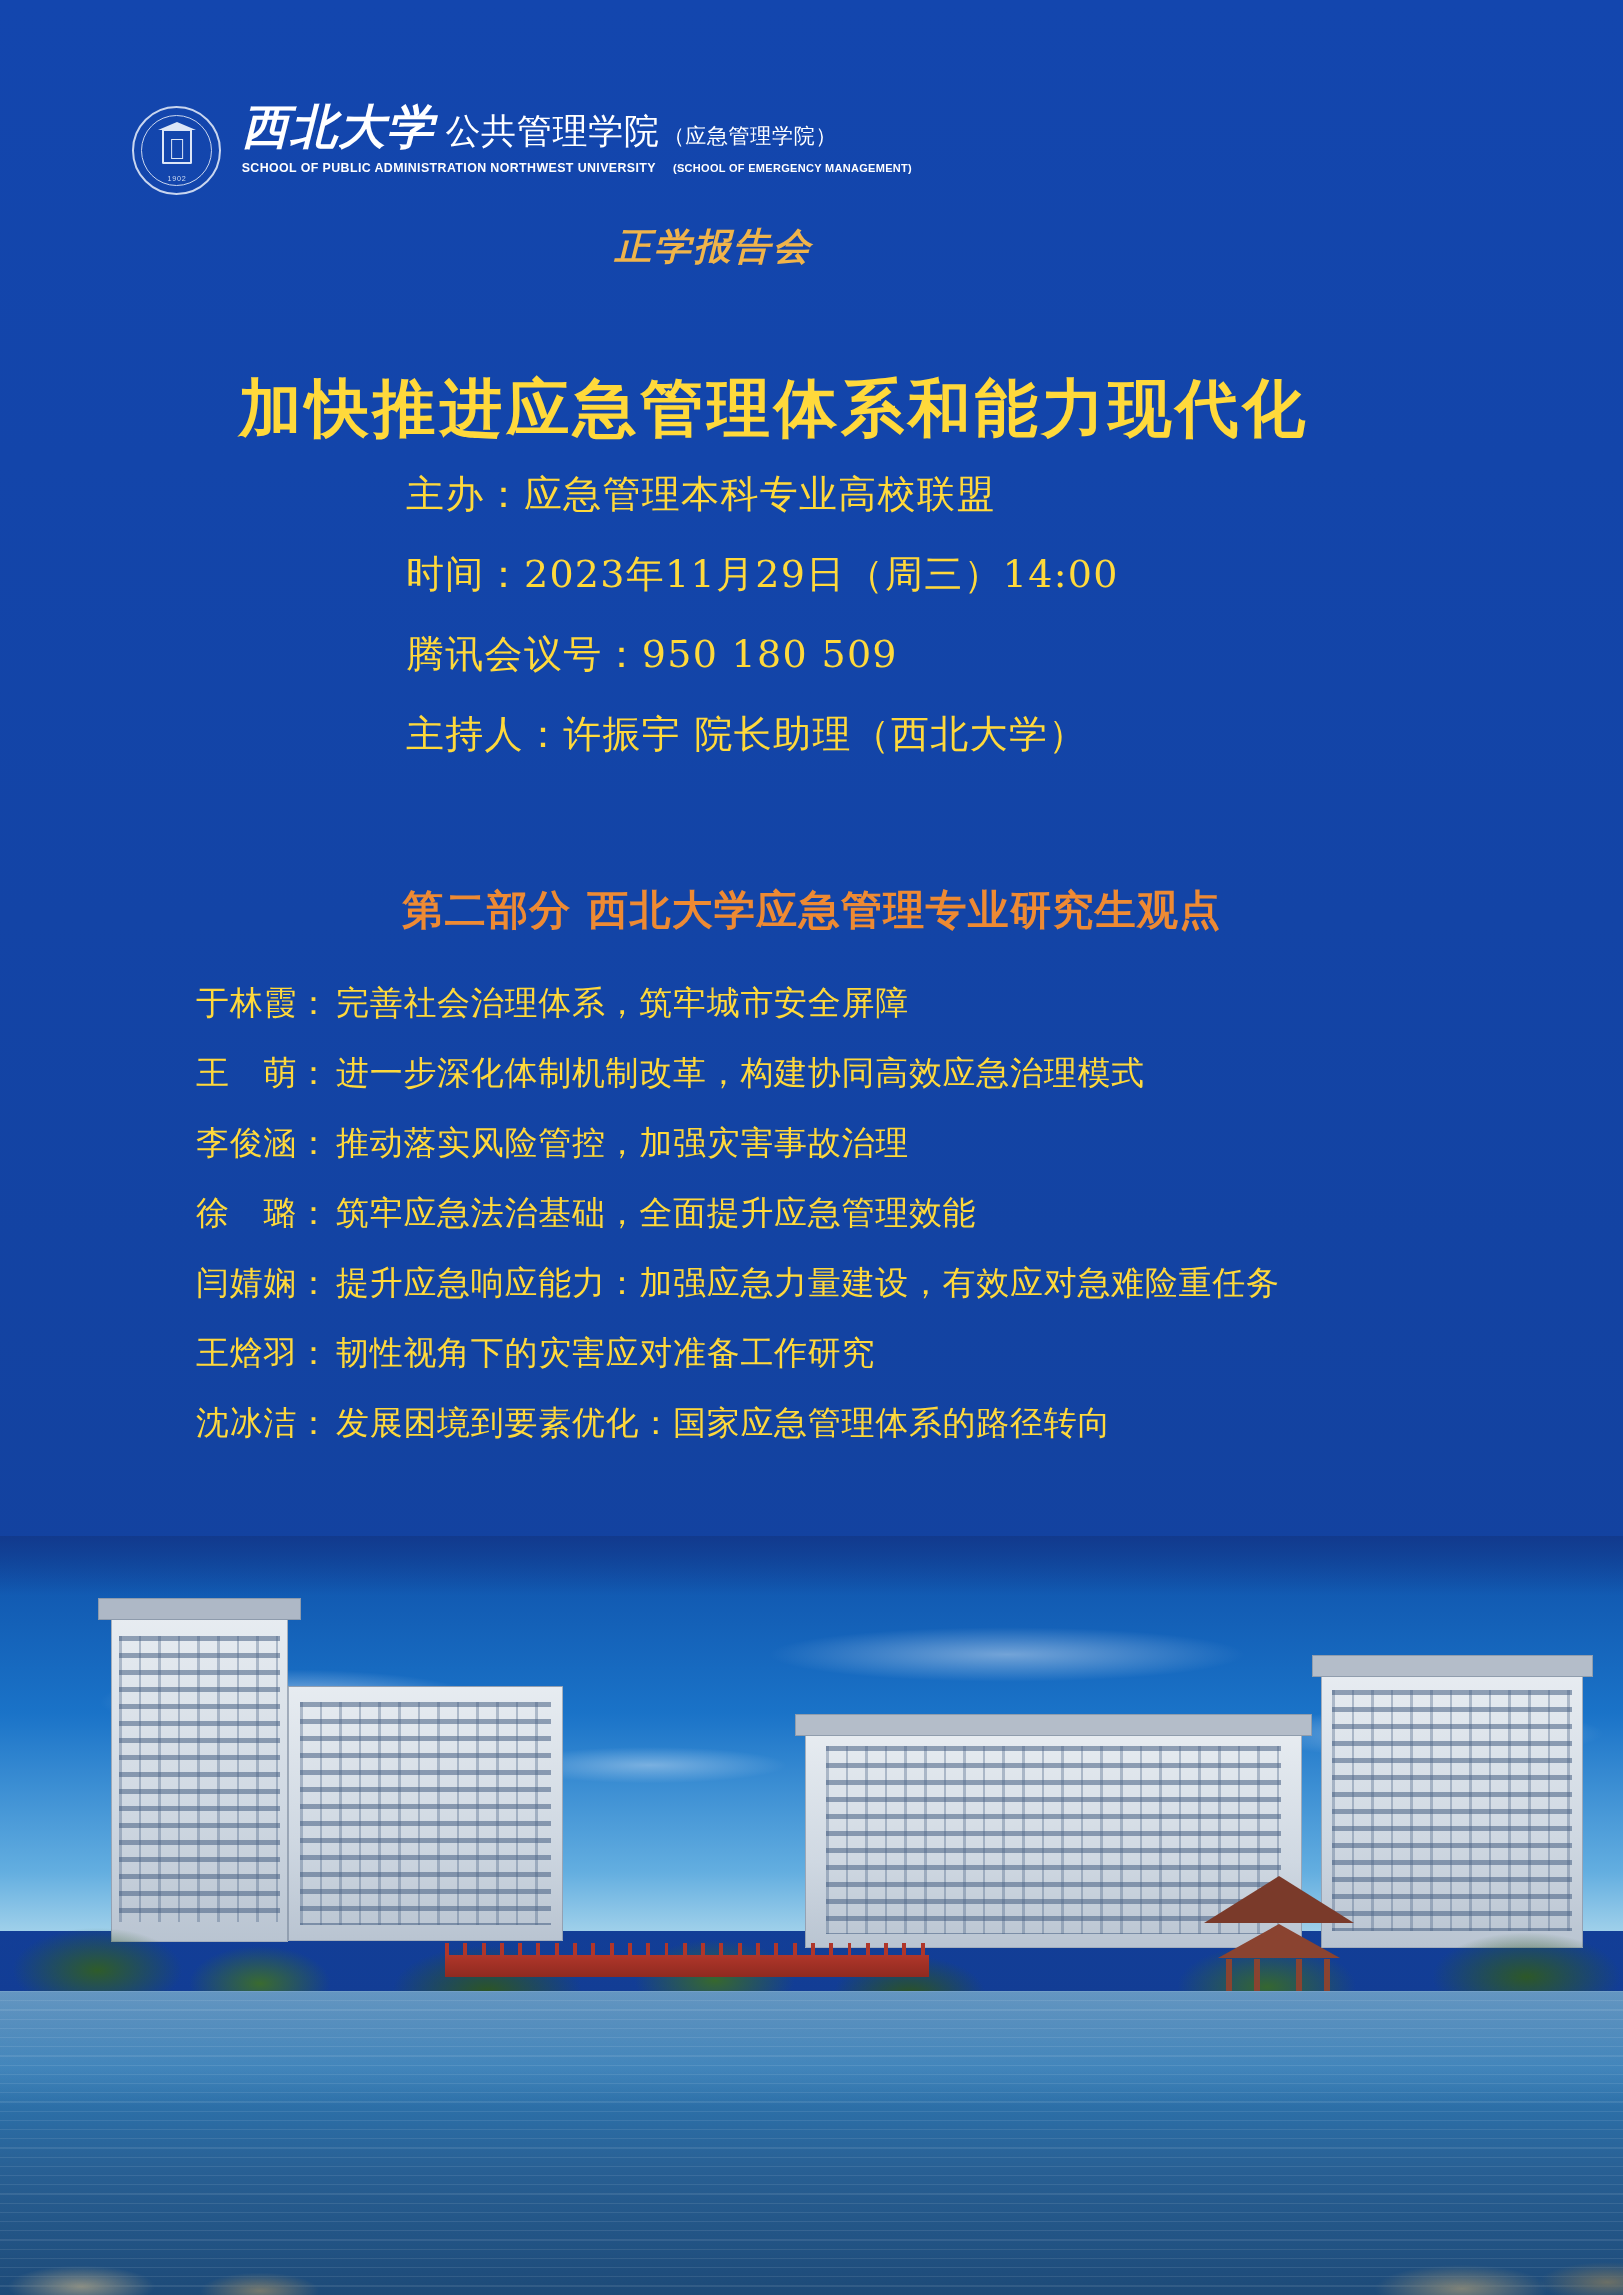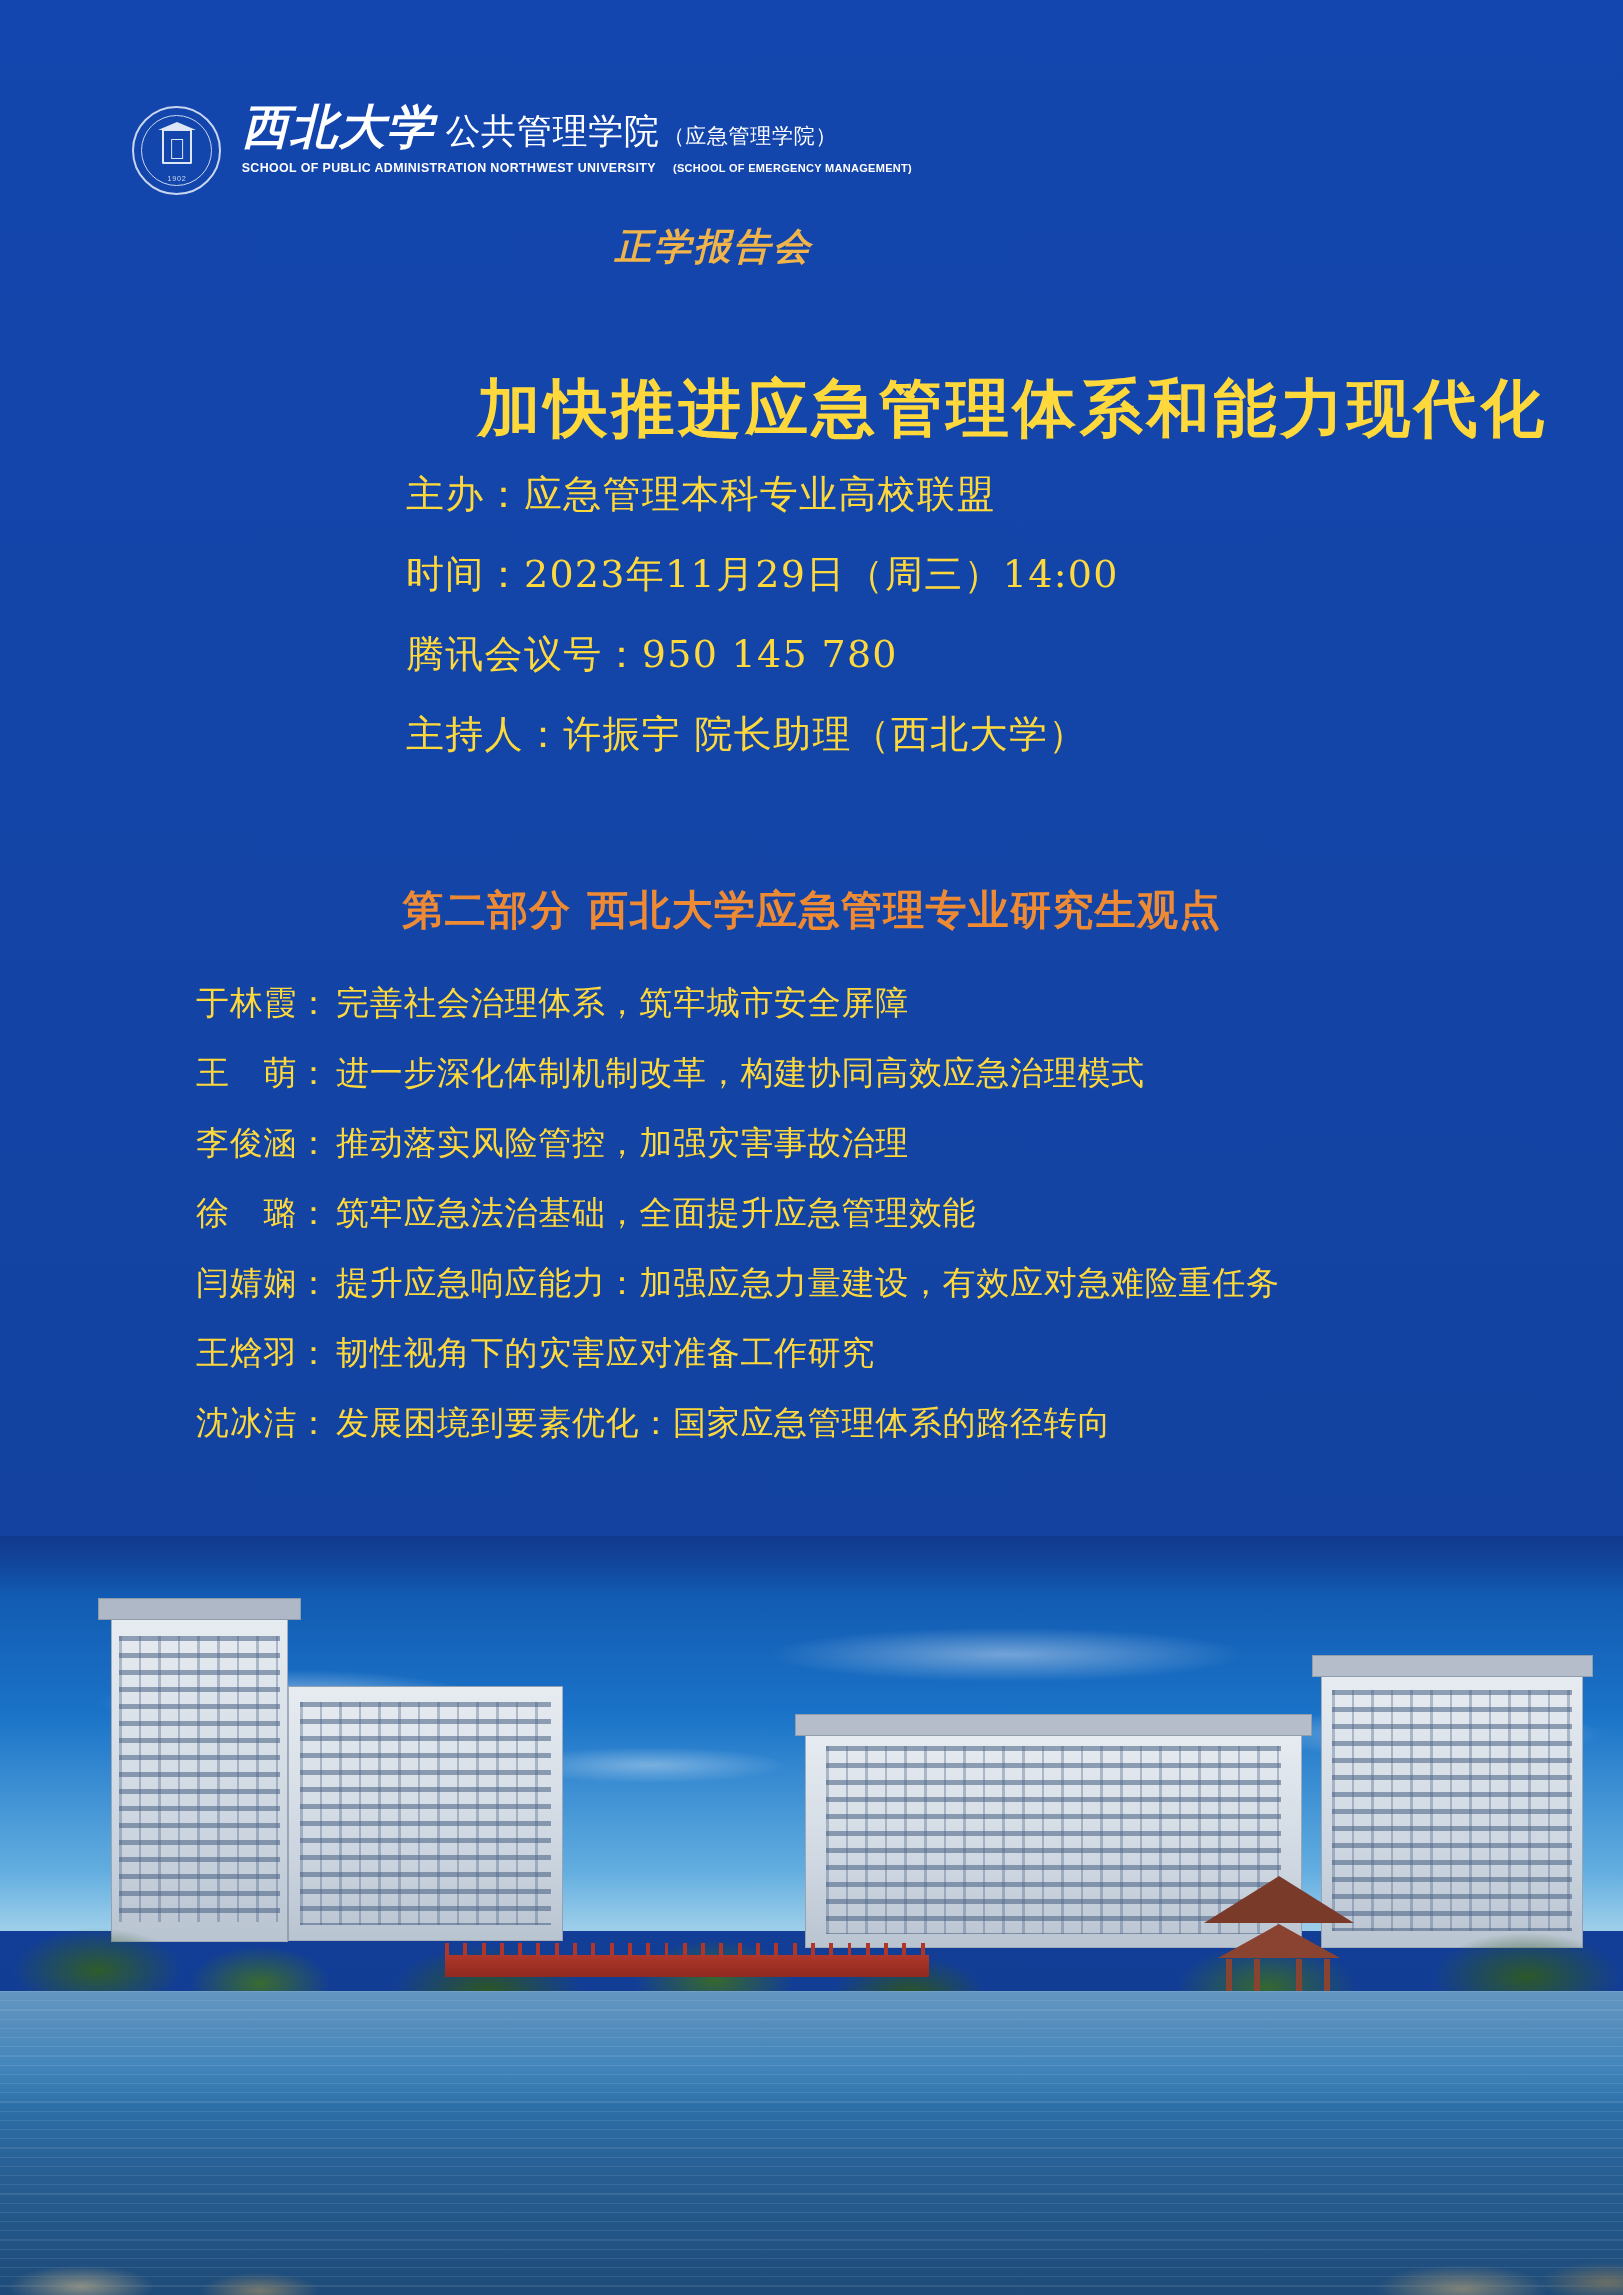--- a/index.html
+++ b/index.html
@@ -164,21 +164,21 @@
     letter-spacing: 2.6px;
     text-align: center;
   }
 
   
   .main-title {
     position: absolute;
     top: 366px;
     left: 0;
     width: 1548px;
-    text-align: right;
+    text-align: center;
     font-family: "DejaVu Sans", sans-serif;
     font-weight: 700;
     font-size: 63px;
     letter-spacing: 3.9px;
     color: #ffd93b;
   }
 
   
   .info-block {
     position: absolute;
@@ -403,21 +403,21 @@
       </div>
     </div>
     <div class="series-title">正学报告会</div>
   </div>
 
   <div class="main-title">加快推进应急管理体系和能力现代化</div>
 
   <div class="info-block">
     <div class="info-line">主办：应急管理本科专业高校联盟</div>
     <div class="info-line">时间：2023年11月29日（周三）14:00</div>
-    <div class="info-line">腾讯会议号：950 145 780</div>
+    <div class="info-line">腾讯会议号：950 180 509</div>
     <div class="info-line">主持人：许振宇  院长助理（西北大学）</div>
   </div>
 
   <div class="section-title">第二部分 西北大学应急管理专业研究生观点</div>
 
   <div class="speakers">
     <div class="speaker-row">
       <span class="speaker-name">于林霞：</span>
       <span class="speaker-topic">完善社会治理体系，筑牢城市安全屏障</span>
     </div>

